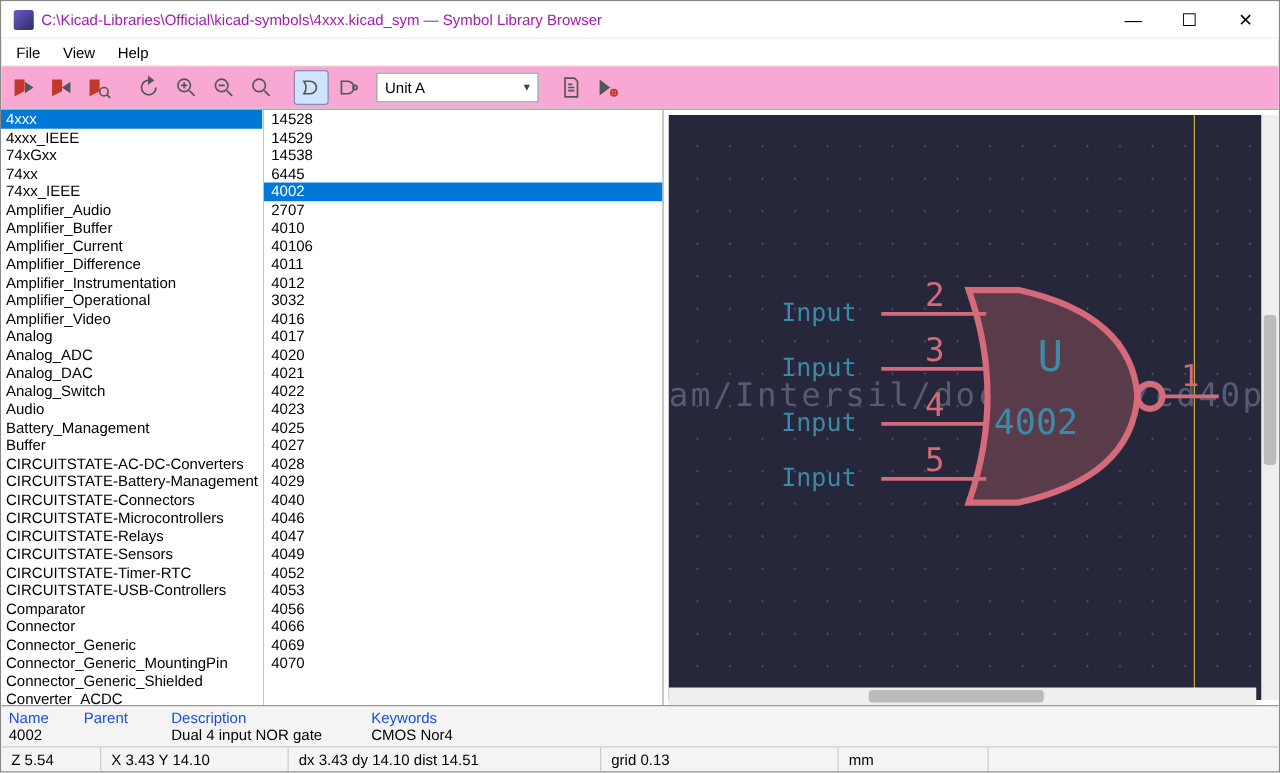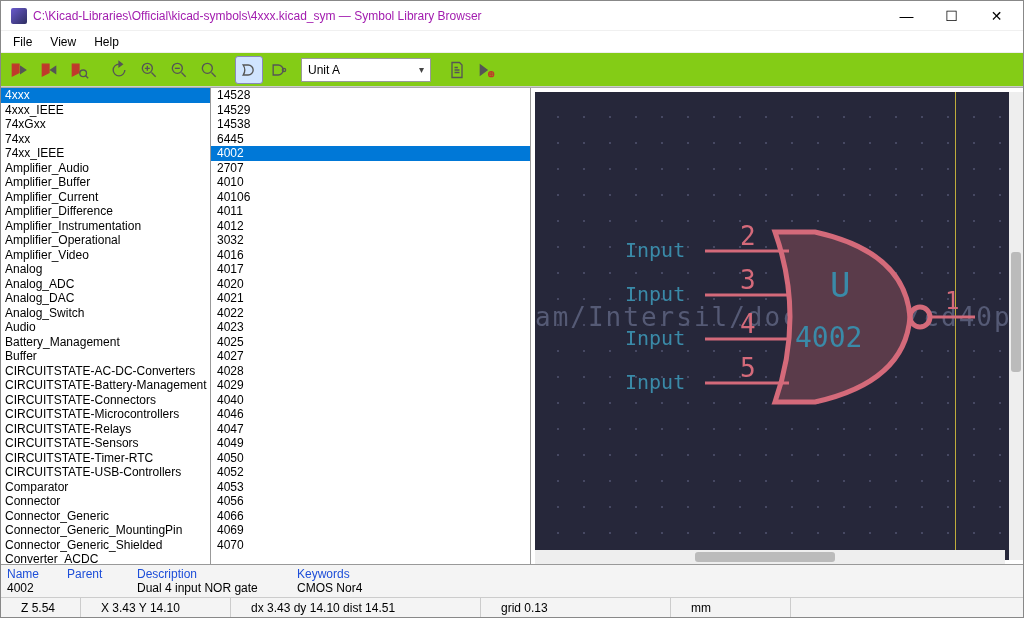--- a/index.html
+++ b/index.html
@@ -47,21 +47,21 @@
   .menubar .menu-item { padding: 2px 8px; }
 
   
   .toolbar {
     display: flex;
     align-items: center;
     height: 34px;
     padding: 2px 4px;
     border-bottom: 1px solid #ccc;
     gap: 2px;
-    background:#84cc16;
+    background:#f9a8d4;
   }
   .tool-btn {
     width: 28px; height: 28px;
     display:flex; align-items:center; justify-content:center;
     border: 1px solid transparent;
     border-radius: 3px;
   }
   .tool-btn.active { background:#d0e4ff; border-color:#88b; }
   .tool-sep { width: 8px; }
   .unit-select {
@@ -155,21 +155,21 @@
   .status-bar {
     border-top: 1px solid #ccc;
     background: #f4f4f4;
     display: flex;
     height: 20px;
     align-items: center;
     font-size: 12px;
   }
   .status-cell {
     border-right: 1px solid #ccc;
-    padding: 0 20px;
+    padding: 0 8px;
     height: 100%;
     display:flex; align-items:center;
   }
   .status-cell:last-child { border-right:none; flex:1; }
 
   
   .lib-list::-webkit-scrollbar, .sym-list::-webkit-scrollbar { width: 14px; }
   .lib-list::-webkit-scrollbar-thumb, .sym-list::-webkit-scrollbar-thumb { background:#bbb; border:3px solid #eee; border-radius:7px;}
   .lib-list::-webkit-scrollbar-track, .sym-list::-webkit-scrollbar-track { background:#eee;}
 
@@ -350,21 +350,20 @@
       <div class="row">4022</div>
       <div class="row">4023</div>
       <div class="row">4025</div>
       <div class="row">4027</div>
       <div class="row">4028</div>
       <div class="row">4029</div>
       <div class="row">4040</div>
       <div class="row">4046</div>
       <div class="row">4047</div>
       <div class="row">4049</div>
-      <div class="row">4050</div>
       <div class="row">4052</div>
       <div class="row">4053</div>
       <div class="row">4056</div>
       <div class="row">4066</div>
       <div class="row">4069</div>
       <div class="row">4070</div>
     </div>
   <div class="canvas-wrap">
     <div class="canvas">
       <div class="dotgrid"></div>

